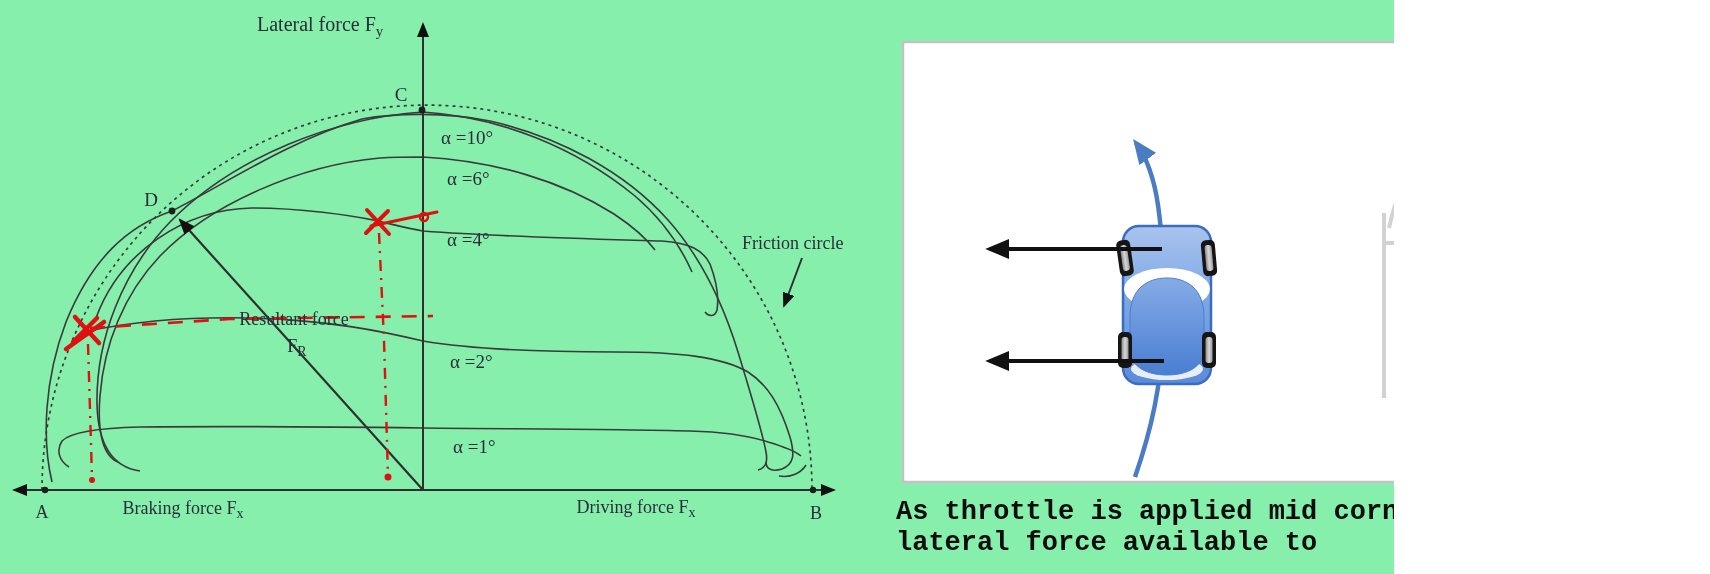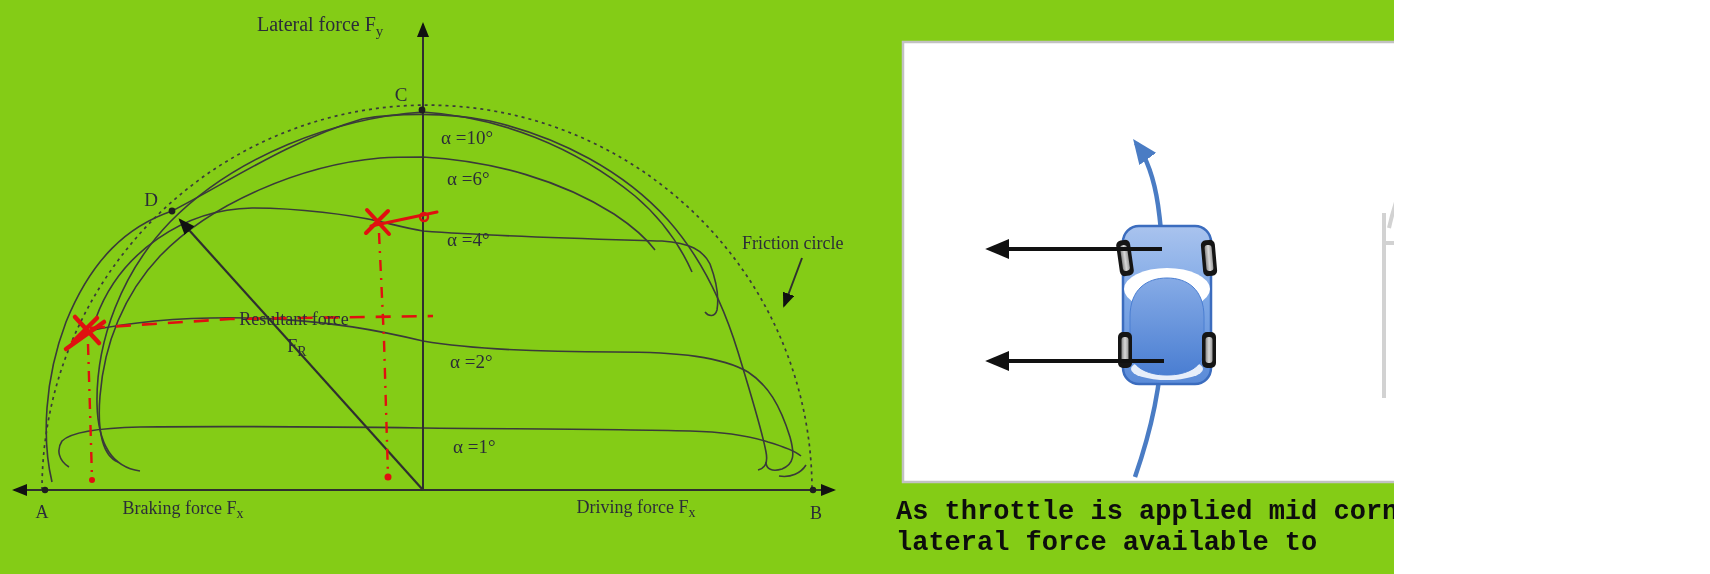--- a/index.html
+++ b/index.html
@@ -1,20 +1,20 @@
 <!DOCTYPE html>
 <html style="--c-red: #e01010; --c-blue: #4a7cc4; --c-gray: #d2d2d2; --c-ink: #2b2d38; --c-box: #c2c2c2;"><head>
 <meta charset="utf-8">
 <style>
   :root{
     --c-red:#e01010; --c-blue:#4a7cc4; --c-gray:#d2d2d2;
     --c-ink:#2b2d38; --c-line:#2f2f2f; --c-box:#c2c2c2;
   }
   html,body{margin:0;padding:0;background:#ffffff;}
-  #stage{position:relative;width:1394px;height:574px;background:#84cc16;overflow:hidden;
+  #stage{position:relative;width:1394px;height:574px;background:#86efac;overflow:hidden;
          font-family:"Liberation Serif", serif;}
   svg{position:absolute;left:0;top:0;}
   .axis{stroke:var(--c-line);stroke-width:2;fill:none;}
   .curve{stroke:#3a3a3a;stroke-width:1.6;fill:none;}
   .dashedcircle{stroke:#3a3a3a;stroke-width:1.7;fill:none;stroke-dasharray:3 4;}
   .lbl{fill:var(--c-ink);font-family:"Liberation Serif",serif;}
   .red{stroke:var(--c-red);fill:none;}
   .reddot{fill:var(--c-red);stroke:none;}
   .dot{fill:#1e1e1e;stroke:none;}
   .blk-arrow{stroke:#111;stroke-width:4;fill:none;}

